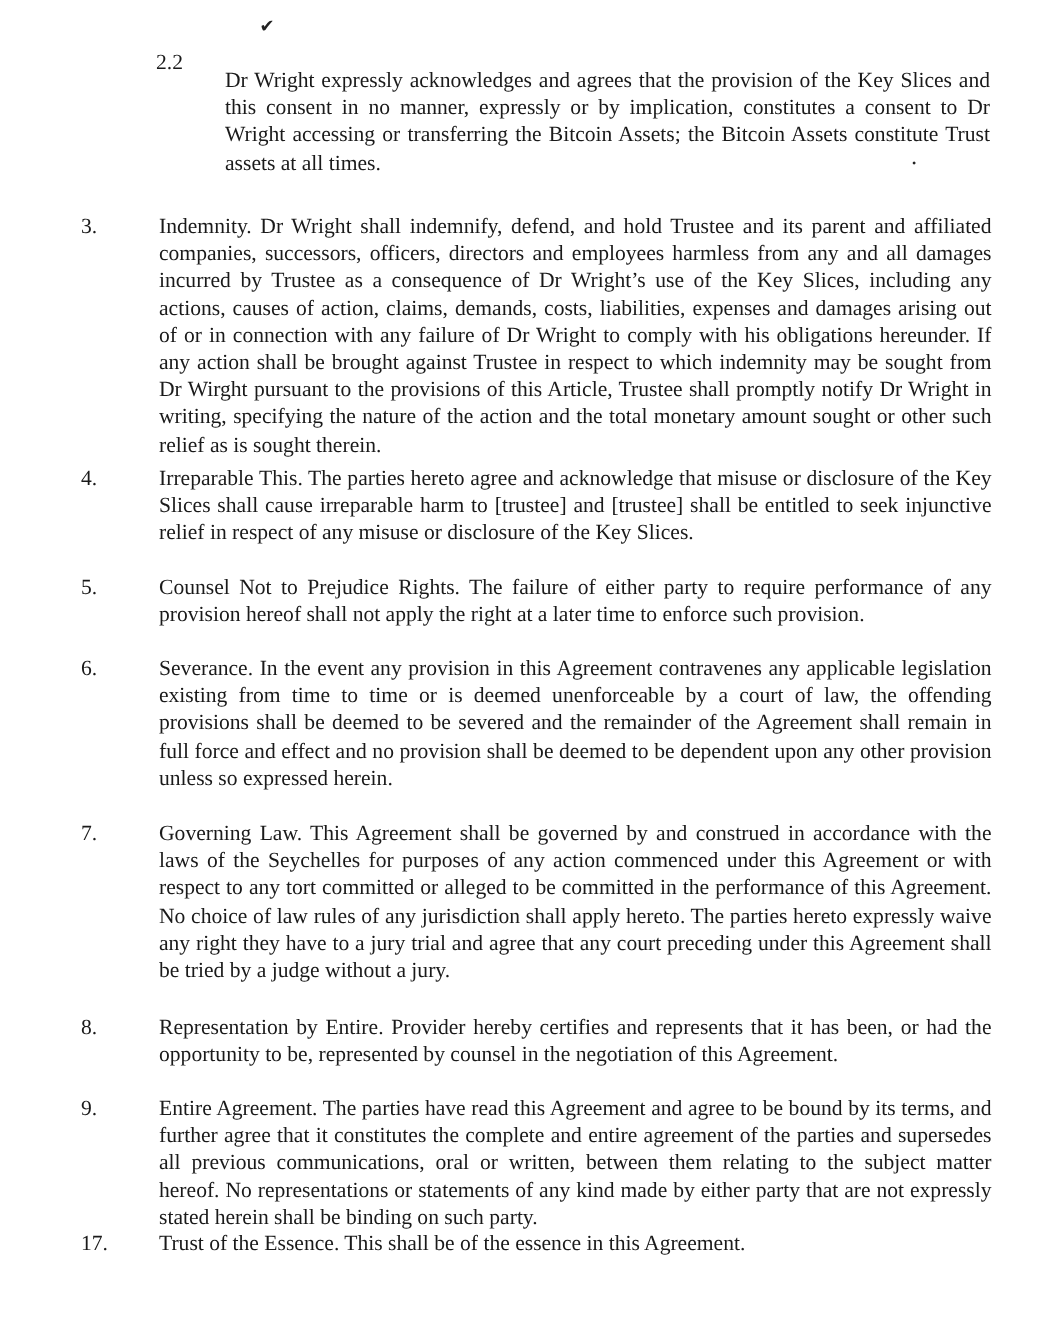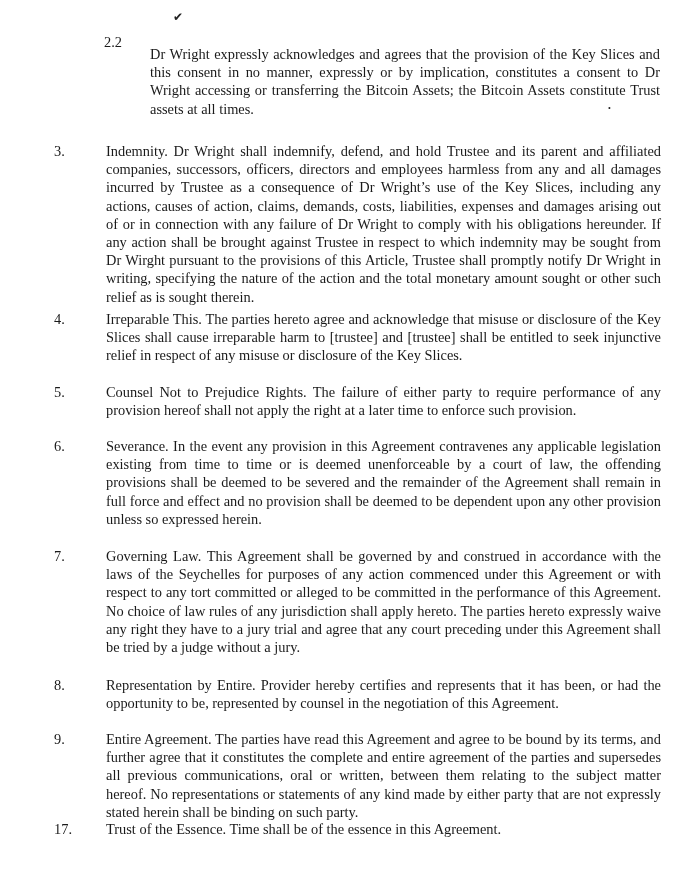--- a/index.html
+++ b/index.html
@@ -71,16 +71,16 @@
     <div class="body"><span class="heading">Representation by Entire</span><span>. Provider hereby certifies and represents that it has been, or had the opportunity to be, represented by counsel in the negotiation of this Agreement.</span></div>
   </div>
 
   <div class="clause" style="top:730px;">
     <span class="num">9.</span>
     <div class="body"><span class="heading">Entire Agreement</span><span>.  The parties have read this Agreement and agree to be bound by its terms, and further agree that it constitutes the complete and entire agreement of the parties and supersedes all previous communications, oral or written, between them relating to the subject matter hereof.  No representations or statements of any kind made by either party that are not expressly stated herein shall be binding on such party.</span></div>
   </div>
 
   <div class="clause" style="top:820px;">
     <span class="num">17.</span>
-    <div class="body"><span class="heading">Trust of the Essence</span><span>.  Time shall be of the essence in this Agreement.</span></div>
+    <div class="body"><span class="heading">Trust of the Essence</span><span>.  This shall be of the essence in this Agreement.</span></div>
   </div>
 
 </div>
 
 </body></html>

